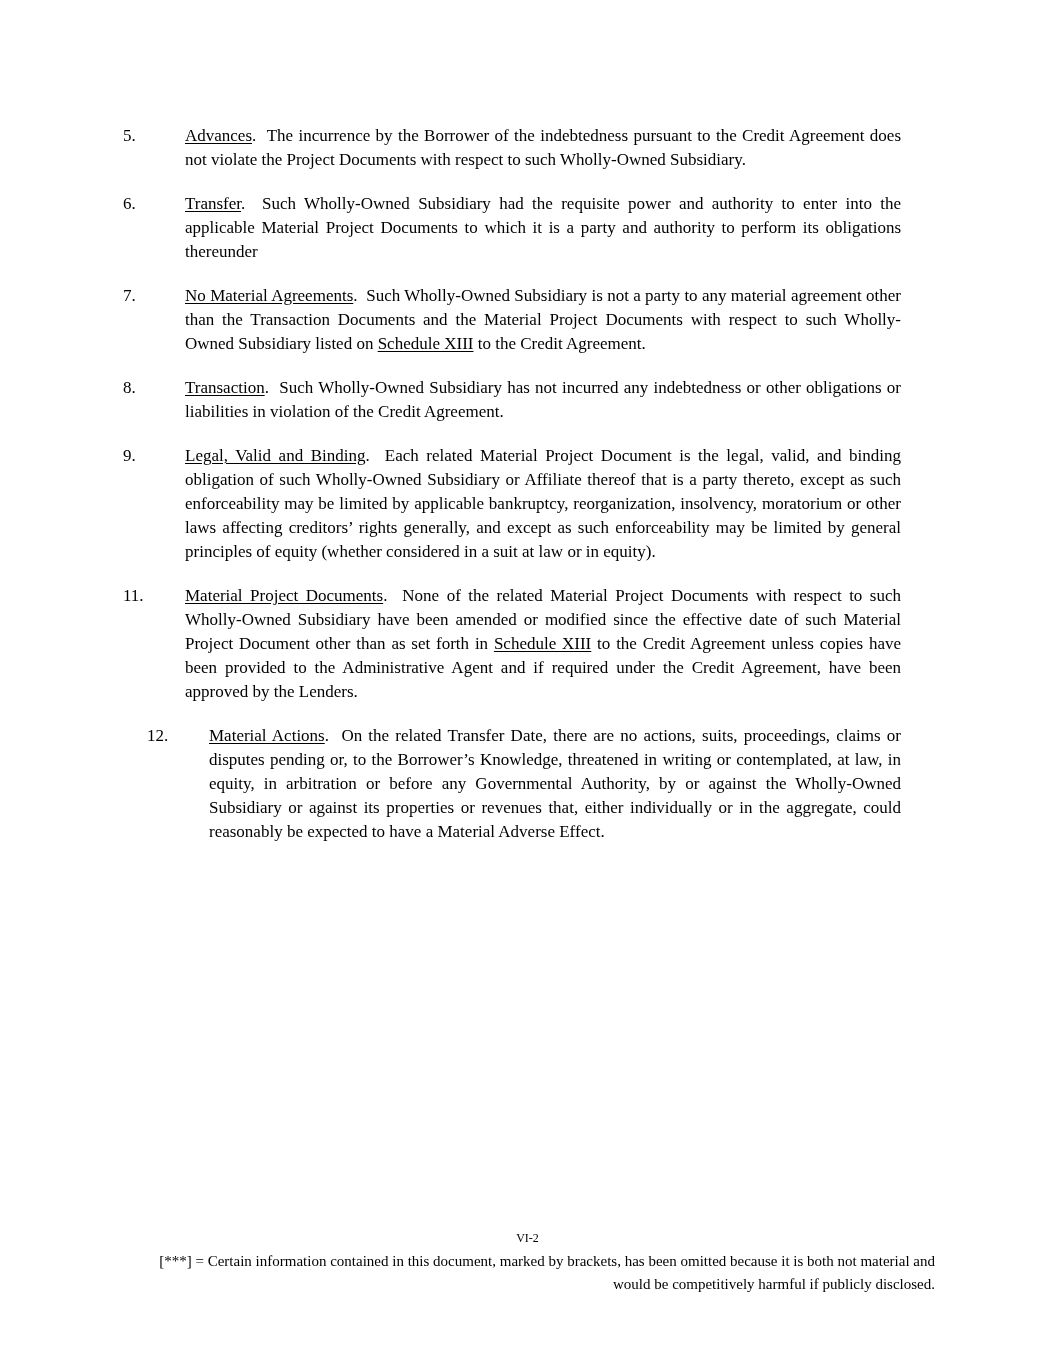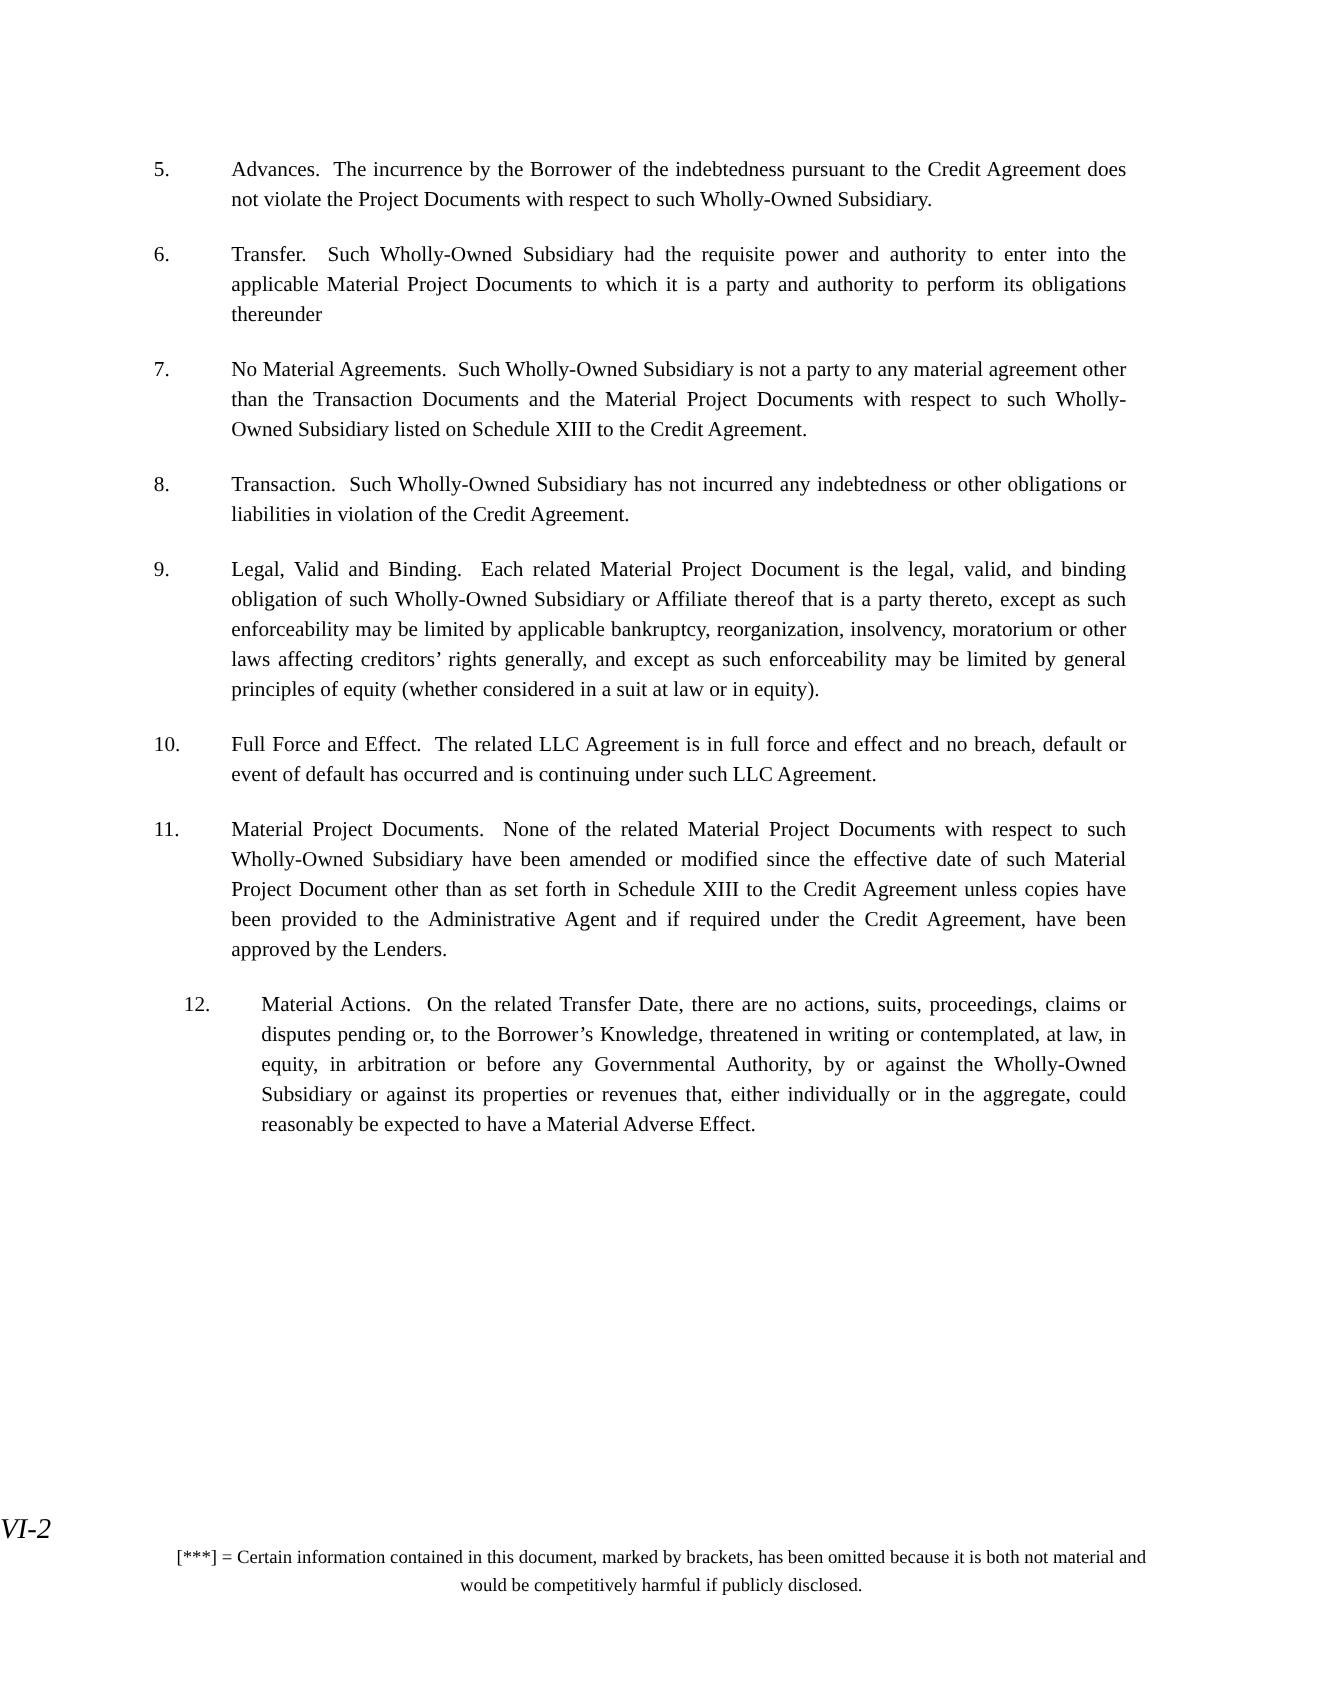--- a/index.html
+++ b/index.html
@@ -30,51 +30,51 @@
     line-height: 24px;
     text-align: justify;
   }
   .para:last-child { margin-bottom: 0; margin-left: 24px; }
   .num {
     position: absolute;
     left: 0;
     top: 0;
   }
   .u {
+    text-decoration: underline;
     text-underline-offset: 2px;
   }
   .page-footer {
     position: absolute;
     left: 0;
     right: 0;
     bottom: 69px;
   }
   .page-number {
-    font-size: 23px;
+    text-align: center;
+    font-size: 12px;
     line-height: 24px;
-    font-style: italic;
   }
   .footnote {
-    margin: 0 120px 15px 123px;
+    margin: 0 120px 0 123px;
     font-size: 15px;
     line-height: 23px;
-    text-align: center;
+    text-align: right;
   }
 </style>
 </head>
 <body>
 
 <div class="page" style="background: rgb(255, 255, 255); color: rgb(0, 0, 0);">
   <ol class="paragraphs" id="paragraphs">
       <li class="para"><span class="num">5.</span><span><span class="u">Advances</span><span>.&nbsp; The incurrence by the Borrower of the indebtedness pursuant to the Credit Agreement does not violate the Project Documents with respect to such Wholly-Owned Subsidiary.</span></span></li>
       <li class="para"><span class="num">6.</span><span><span class="u">Transfer</span><span>.&nbsp; Such Wholly-Owned Subsidiary had the requisite power and authority to enter into the applicable Material Project Documents to which it is a party and authority to perform its obligations thereunder</span></span></li>
       <li class="para"><span class="num">7.</span><span><span class="u">No Material Agreements</span><span>.&nbsp; Such Wholly-Owned Subsidiary is not a party to any material agreement other than the Transaction Documents and the Material Project Documents with respect to such Wholly-Owned Subsidiary listed on </span><span class="u">Schedule XIII</span><span> to the Credit Agreement.</span></span></li>
       <li class="para"><span class="num">8.</span><span><span class="u">Transaction</span><span>.&nbsp; Such Wholly-Owned Subsidiary has not incurred any indebtedness or other obligations or liabilities in violation of the Credit Agreement.</span></span></li>
       <li class="para"><span class="num">9.</span><span><span class="u">Legal, Valid and Binding</span><span>.&nbsp;&nbsp;Each related Material Project Document is the legal, valid, and binding obligation of such Wholly-Owned Subsidiary or Affiliate thereof that is a party thereto, except as such enforceability may be limited by applicable bankruptcy, reorganization, insolvency, moratorium or other laws affecting creditors’ rights generally, and except as such enforceability may be limited by general principles of equity (whether considered in a suit at law or in equity).</span></span></li>
-      <li class="para"><span class="num">10.</span><span><span class="u">Full Force and Effect</span><span>.&nbsp; The related LLC Agreement is in full force and effect and no breach, default or event of default has occurred and is continuing under such LLC Agreement.</span></span></li>
       <li class="para"><span class="num">11.</span><span><span class="u">Material Project Documents</span><span>.&nbsp; None of the related Material Project Documents with respect to such Wholly-Owned Subsidiary have been amended or modified since the effective date of such Material Project Document other than as set forth in </span><span class="u">Schedule XIII</span><span> to the Credit Agreement unless copies have been provided to the Administrative Agent and if required under the Credit Agreement, have been approved by the Lenders.</span></span></li>
       <li class="para"><span class="num">12.</span><span><span class="u">Material Actions</span><span>.&nbsp; On the related Transfer Date, there are no actions, suits, proceedings, claims or disputes pending or, to the Borrower’s Knowledge, threatened in writing or contemplated, at law, in equity, in arbitration or before any Governmental Authority, by or against the Wholly-Owned Subsidiary or against its properties or revenues that, either individually or in the aggregate, could reasonably be expected to have a Material Adverse Effect.</span></span></li>
     </ol>
 
   <footer class="page-footer">
     <div class="page-number">VI-2</div>
     <p class="footnote">[***] = Certain information contained in this document, marked by brackets, has been omitted because it is both not material and would be competitively harmful if publicly disclosed.</p>
   </footer>
 </div>
 

